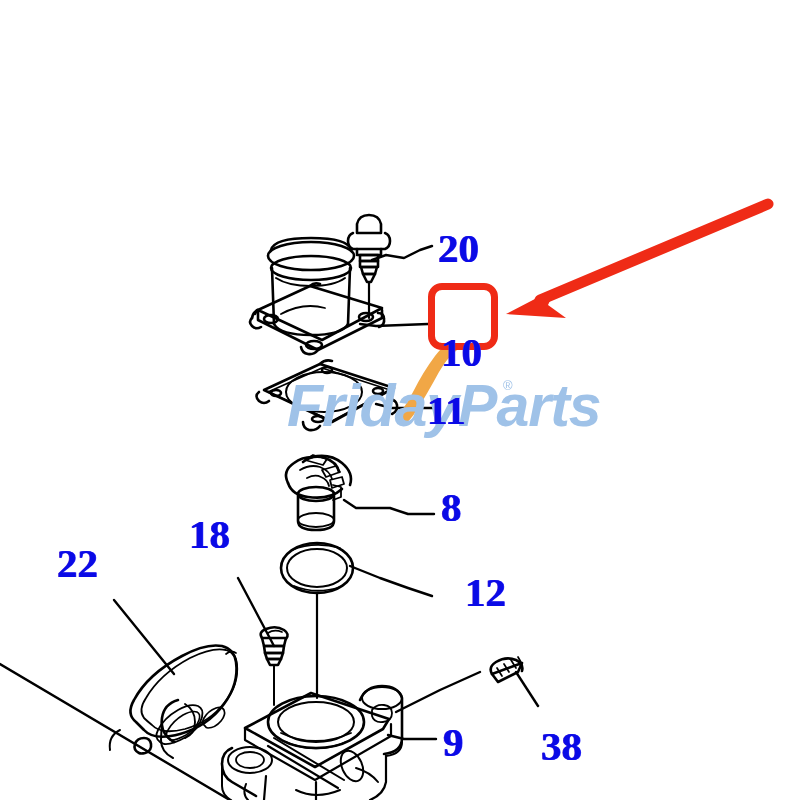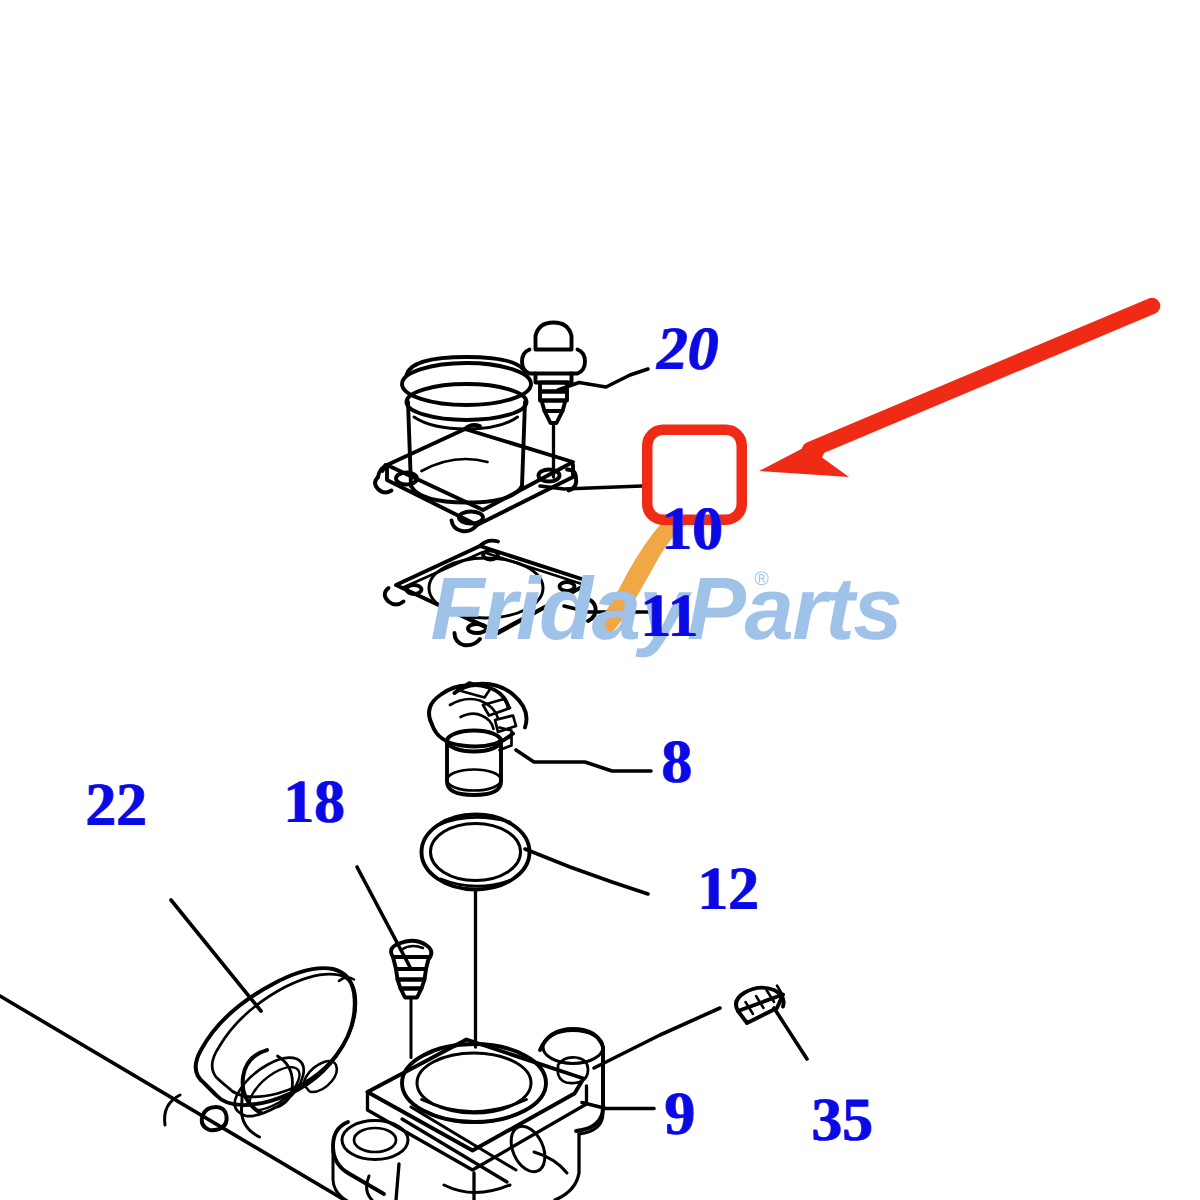--- a/index.html
+++ b/index.html
@@ -260,32 +260,32 @@
 
     <svg width="800" height="800" viewBox="0 0 800 800" style="position:absolute;left:0;top:0;">
       <g>
         <line x1="768" y1="204" x2="540" y2="300" stroke="#ef2b16" stroke-width="11" stroke-linecap="round"></line>
         <path d="M506 314 L556 288 L548 305 L566 318 Z" fill="#ef2b16"></path>
       </g>
     </svg>
 
     <div class="hl-box" style="left:428px; top:283px; width:70px; height:67px;"></div>
 
-    <div class="callout-num" style="left:438px; top:212px;font-style:italic;">20</div>
+    <div class="callout-num" style="left:438px; top:228px;">20</div>
 
     <div class="callout-num" style="left:441px; top:296px;margin-top:36px;">10</div>
 
     <div class="callout-num" style="left:427px; top:390px;">11</div>
 
     <div class="callout-num" style="left:441px; top:487px;">8</div>
 
     <div class="callout-num" style="left:465px; top:572px;">12</div>
 
     <div class="callout-num" style="left:189px; top:514px;">18</div>
 
-    <div class="callout-num" style="left:57px; top:516px;">22</div>
+    <div class="callout-num" style="left:57px; top:543px;">22</div>
 
     <div class="callout-num" style="left:443px; top:722px;">9</div>
 
-    <div class="callout-num" style="left:541px; top:726px;">35</div>
+    <div class="callout-num" style="left:541px; top:726px;">38</div>
   </div>
 
 </div>
 
 </body></html>

